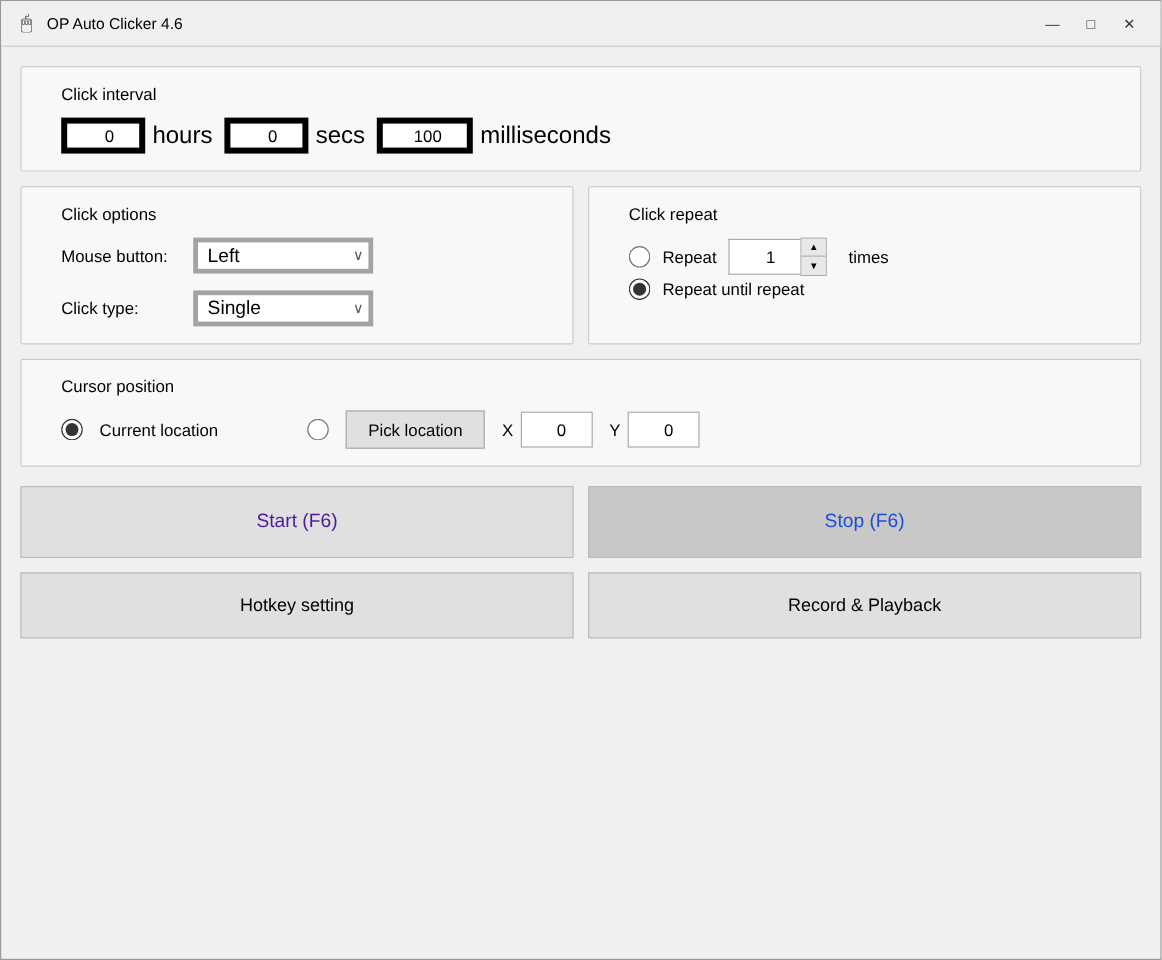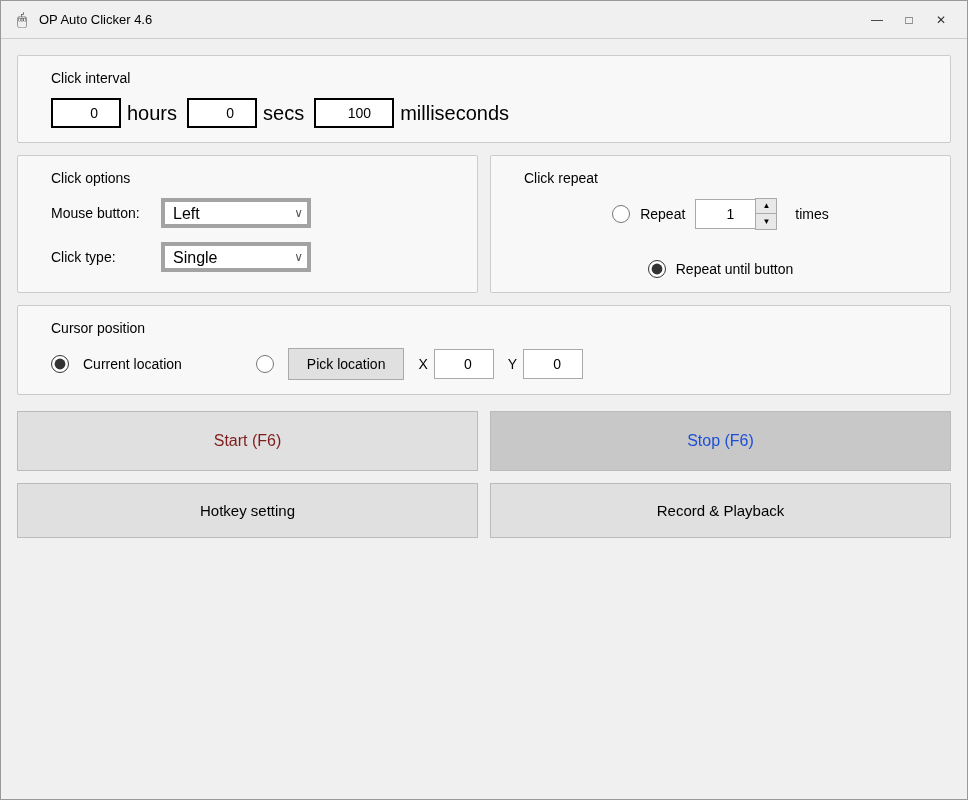--- a/index.html
+++ b/index.html
@@ -103,21 +103,21 @@
 
     .interval-group {
       display: flex;
       align-items: center;
       gap: 6px;
     }
 
     .interval-input {
       width: 70px;
       height: 30px;
-      border: 2px solid #000000;
+      border: 5px solid #000000;
       background: white;
       text-align: right;
       padding: 2px 6px;
       font-size: 14px;
     }
 
     .interval-input.wide {
       width: 80px;
     }
 
@@ -181,22 +181,21 @@
       top: 50%;
       transform: translateY(-50%);
       font-size: 12px;
       pointer-events: none;
       color: #555;
     }
 
     .radio-group {
       display: flex;
       flex-direction: column;
-      gap: 30px;
-      align-items: center;
+      gap: 2px;
     }
 
     .radio-row {
       display: flex;
       align-items: center;
       gap: 10px;
     }
 
     .radio-input {
       width: 18px;
@@ -299,21 +298,21 @@
       margin-top: 4px;
     }
 
     .action-btn {
       flex: 1;
       height: 60px;
       border: 1px solid #bbb;
       background: #e0e0e0;
       cursor: pointer;
       font-size: 16px;
-      color: #7f1d1d;
+      color: #4c1d95;
       display: flex;
       align-items: center;
       justify-content: center;
     }
 
     .action-btn.disabled {
       background: #c8c8c8;
       color: #1d4ed8;
       cursor: default;
     }
@@ -408,21 +407,21 @@
               <input class="spin-input" type="number" value="1" style="">
               <div class="spin-buttons">
                 <button class="spin-btn">▲</button>
                 <button class="spin-btn">▼</button>
               </div>
             </div>
             <span class="times-label">times</span>
           </div>
           <div class="radio-row">
             <input type="radio" class="radio-input" name="repeat-mode" checked="" style="">
-            <span class="radio-label">Repeat until button</span>
+            <span class="radio-label">Repeat until repeat</span>
           </div>
         </div>
       </div>
     </div>
 
     <div class="panel cursor-position-panel">
       <div class="panel-title">Cursor position</div>
       <div class="cursor-row">
         <input type="radio" class="radio-input" name="cursor-mode" checked="" style="">
         <span class="radio-label">Current location</span>

